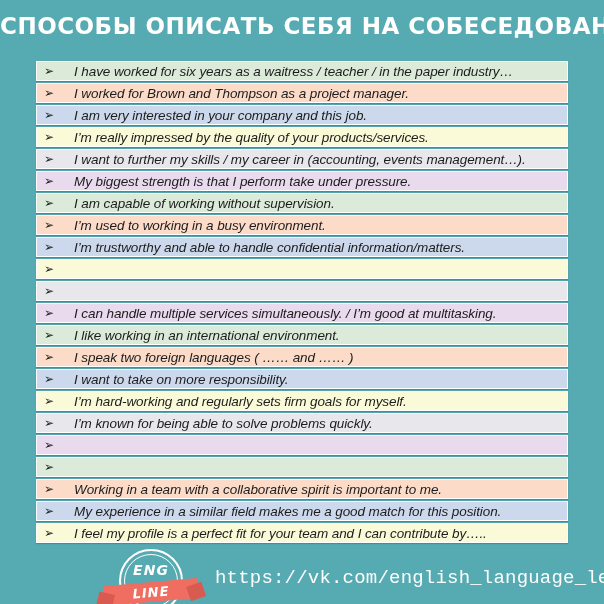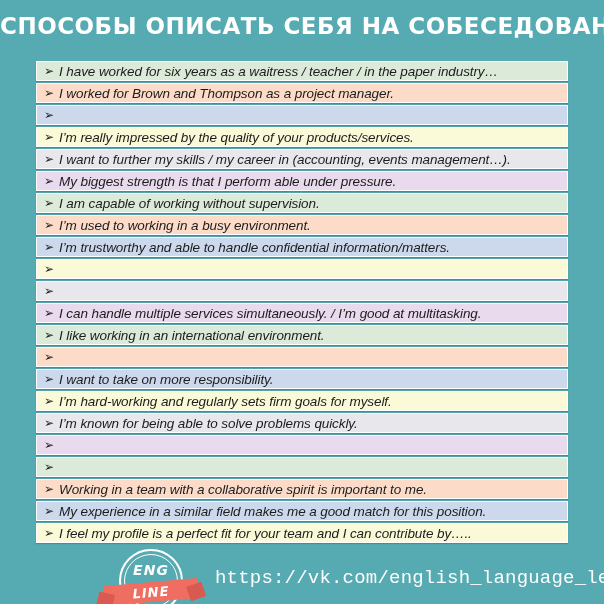--- a/index.html
+++ b/index.html
@@ -44,20 +44,21 @@
     margin-right: 5px;
     line-height: 1;
     flex: 0 0 auto;
   }
   .phrase {
     font-style: italic;
     font-size: 13.5px;
     color: var(--text, #1c1c1c);
     white-space: nowrap;
     letter-spacing: -0.1px;
+    margin-left: 15px;
   }
   .footer { position: absolute; left: 0; top: 545px; width: 604px; height: 50px; }
   .logo { position: absolute; left: 119px; top: 4px; width: 64px; height: 64px; }
   .logo-outer-ring {
     position: absolute; inset: 0;
     border: 2.5px solid #ffffff;
     border-radius: 50%;
     box-sizing: border-box;
   }
   .logo-inner-ring {
@@ -117,32 +118,33 @@
     <div class="row" style="background: rgb(220, 234, 218);">
       <span class="bullet">➢</span>
       <span class="phrase">I have worked for six years as a waitress / teacher / in the paper industry…</span>
     </div>
     <div class="row" style="background: rgb(252, 220, 200);">
       <span class="bullet">➢</span>
       <span class="phrase">I worked for Brown and Thompson as a project manager.</span>
     </div>
     <div class="row" style="background: rgb(204, 217, 237);">
       <span class="bullet">➢</span>
+      <span class="phrase">I am very interested in your company and this job.</span>
     </div>
     <div class="row" style="background: rgb(251, 250, 216);">
       <span class="bullet">➢</span>
       <span class="phrase">I’m really impressed by the quality of your products/services.</span>
     </div>
     <div class="row" style="background: rgb(232, 232, 236);">
       <span class="bullet">➢</span>
       <span class="phrase">I want to further my skills / my career in (accounting, events management…).</span>
     </div>
     <div class="row" style="background: rgb(233, 218, 238);">
       <span class="bullet">➢</span>
-      <span class="phrase">My biggest strength is that I perform able under pressure.</span>
+      <span class="phrase">My biggest strength is that I perform take under pressure.</span>
     </div>
     <div class="row" style="background: rgb(220, 234, 218);">
       <span class="bullet">➢</span>
       <span class="phrase">I am capable of working without supervision.</span>
     </div>
     <div class="row" style="background: rgb(252, 220, 200);">
       <span class="bullet">➢</span>
       <span class="phrase">I’m used to working in a busy environment.</span>
     </div>
     <div class="row" style="background: rgb(204, 217, 237);">
@@ -158,20 +160,21 @@
     <div class="row" style="background: rgb(233, 218, 238);">
       <span class="bullet">➢</span>
       <span class="phrase">I can handle multiple services simultaneously. /  I’m good at multitasking.</span>
     </div>
     <div class="row" style="background: rgb(220, 234, 218);">
       <span class="bullet">➢</span>
       <span class="phrase">I like working in an international environment.</span>
     </div>
     <div class="row" style="background: rgb(252, 220, 200);">
       <span class="bullet">➢</span>
+      <span class="phrase">I speak two foreign languages ( …… and …… )</span>
     </div>
     <div class="row" style="background: rgb(204, 217, 237);">
       <span class="bullet">➢</span>
       <span class="phrase">I want to take on more responsibility.</span>
     </div>
     <div class="row" style="background: rgb(251, 250, 216);">
       <span class="bullet">➢</span>
       <span class="phrase">I’m hard-working and regularly sets firm goals for myself.</span>
     </div>
     <div class="row" style="background: rgb(232, 232, 236);">

